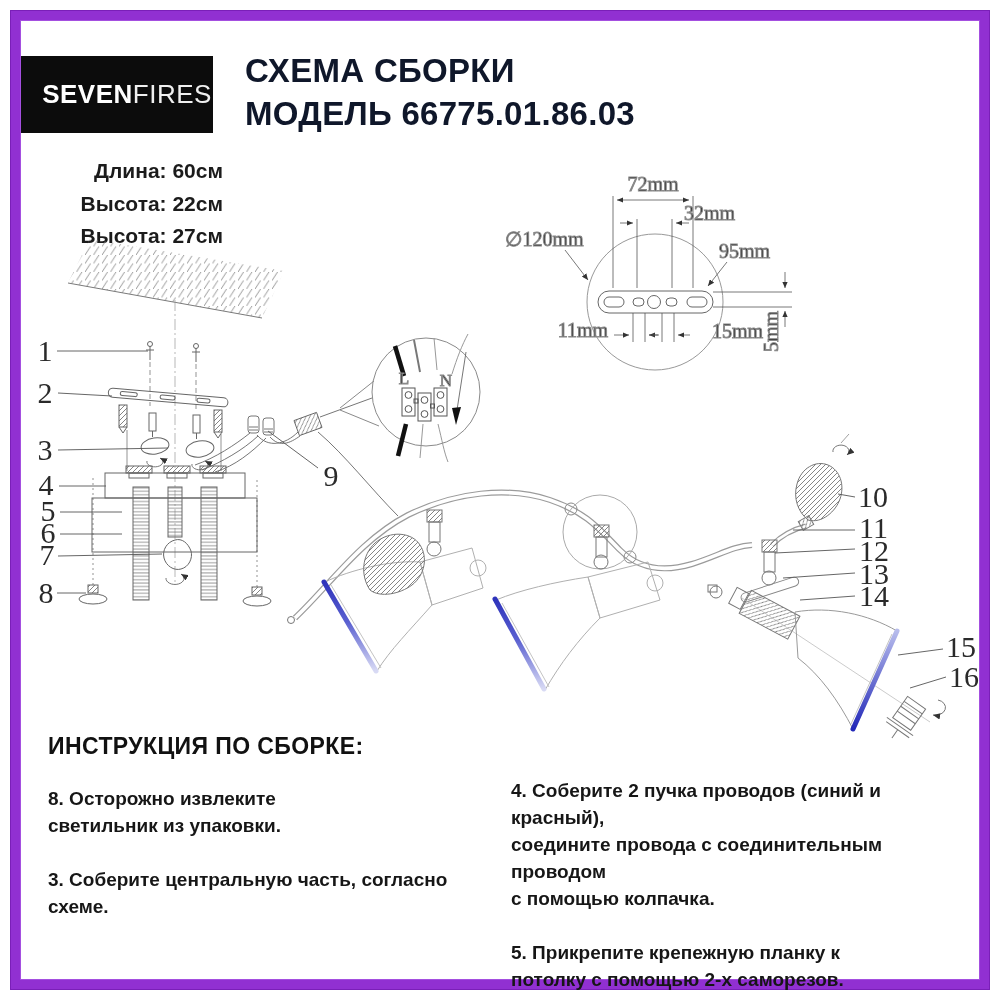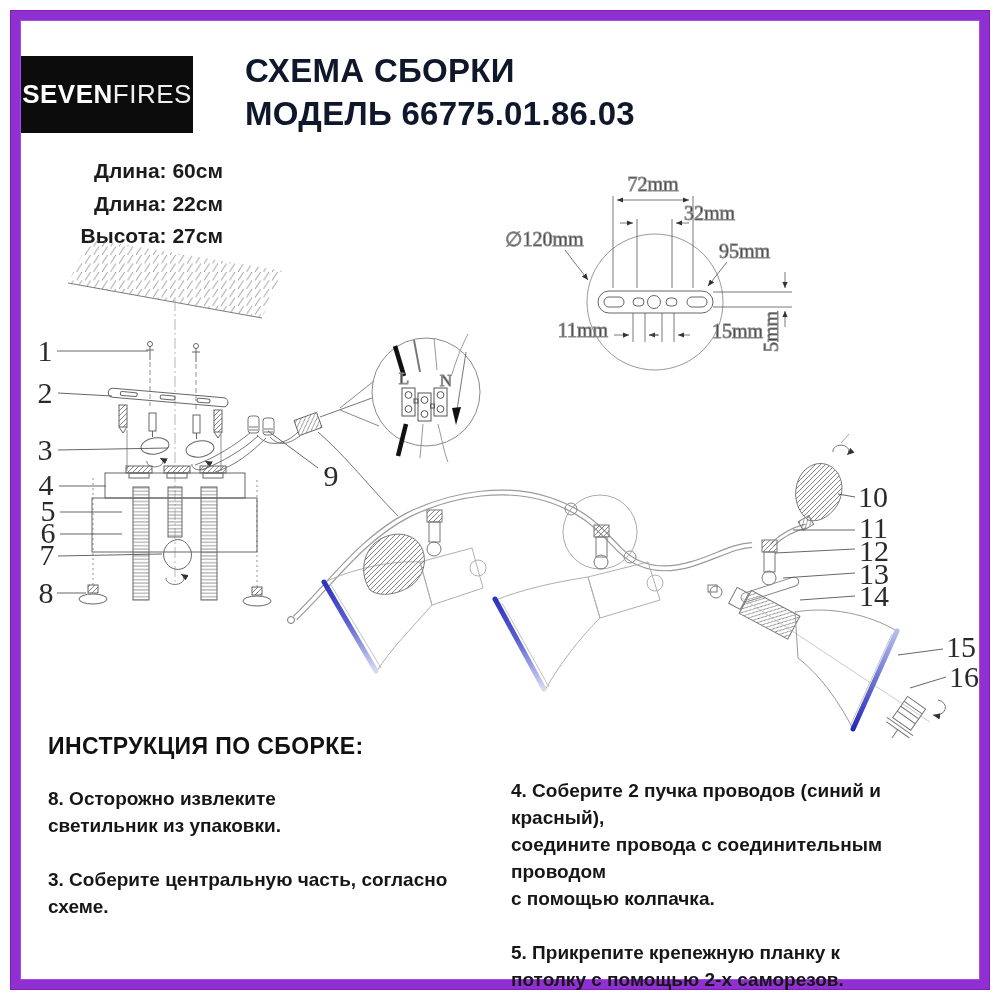--- a/index.html
+++ b/index.html
@@ -3,21 +3,21 @@
 <meta charset="utf-8">
 <style>
   html,body{margin:0;padding:0;}
   body{
     width:1000px;height:1000px;position:relative;background:#ffffff;
     font-family:"Liberation Sans","DejaVu Sans",sans-serif;color:#1a1a1a;overflow:hidden;
   }
   .frame{position:absolute;inset:11px;border:9px solid #9130d2;box-shadow:0 0 0 1px #7a1fb8, inset 0 0 0 1px #a44fe0;pointer-events:none;}
   .logo{
     position:absolute;left:21px;top:56px;width:172px;height:77px;background:#0c0c0c;
-    display:flex;align-items:center;justify-content:center;letter-spacing:.5px;
+    display:flex;align-items:center;justify-content:center;letter-spacing:.5px;padding-left:20px;
   }
   .logo .b{color:#ffffff;font-weight:bold;font-size:26px;}
   .logo .l{color:#f0f0f0;font-weight:normal;font-size:26px;}
   .title{
     position:absolute;left:245px;top:50px;font-size:33px;font-weight:bold;line-height:1.3;
     color:#0f172a;letter-spacing:.3px;white-space:pre-line;
   }
   .specs{
     position:absolute;left:45px;top:155px;width:178px;text-align:right;
     font-size:21px;font-weight:bold;line-height:1.55;color:#1b1b1b;
@@ -42,21 +42,21 @@
 <div class="logo">
   <span class="b">SEVEN</span>
     <span class="l">FIRES</span>
 </div>
 
 <div class="title">СХЕМА СБОРКИ
 МОДЕЛЬ 66775.01.86.03</div>
 
 <div class="specs">
   <div>Длина: 60см</div>
-  <div>Длина: 22см</div>
+  <div>Высота: 22см</div>
   <div>Высота: 27см</div>
 </div>
 
 <svg width="1000" height="1000" viewBox="0 0 1000 1000" style="position:absolute;left:0;top:0;">
   <defs>
     <pattern id="cHatch" patternUnits="userSpaceOnUse" width="8.5" height="8.5">
       <line x1="0" y1="8.5" x2="5.5" y2="0" stroke="#8d8d8d" stroke-width="0.9"></line>
     </pattern>
     <pattern id="hatch" patternUnits="userSpaceOnUse" width="5" height="5">
       <path d="M0,5 L5,0" stroke="#777" stroke-width="0.9" fill="none"></path>

